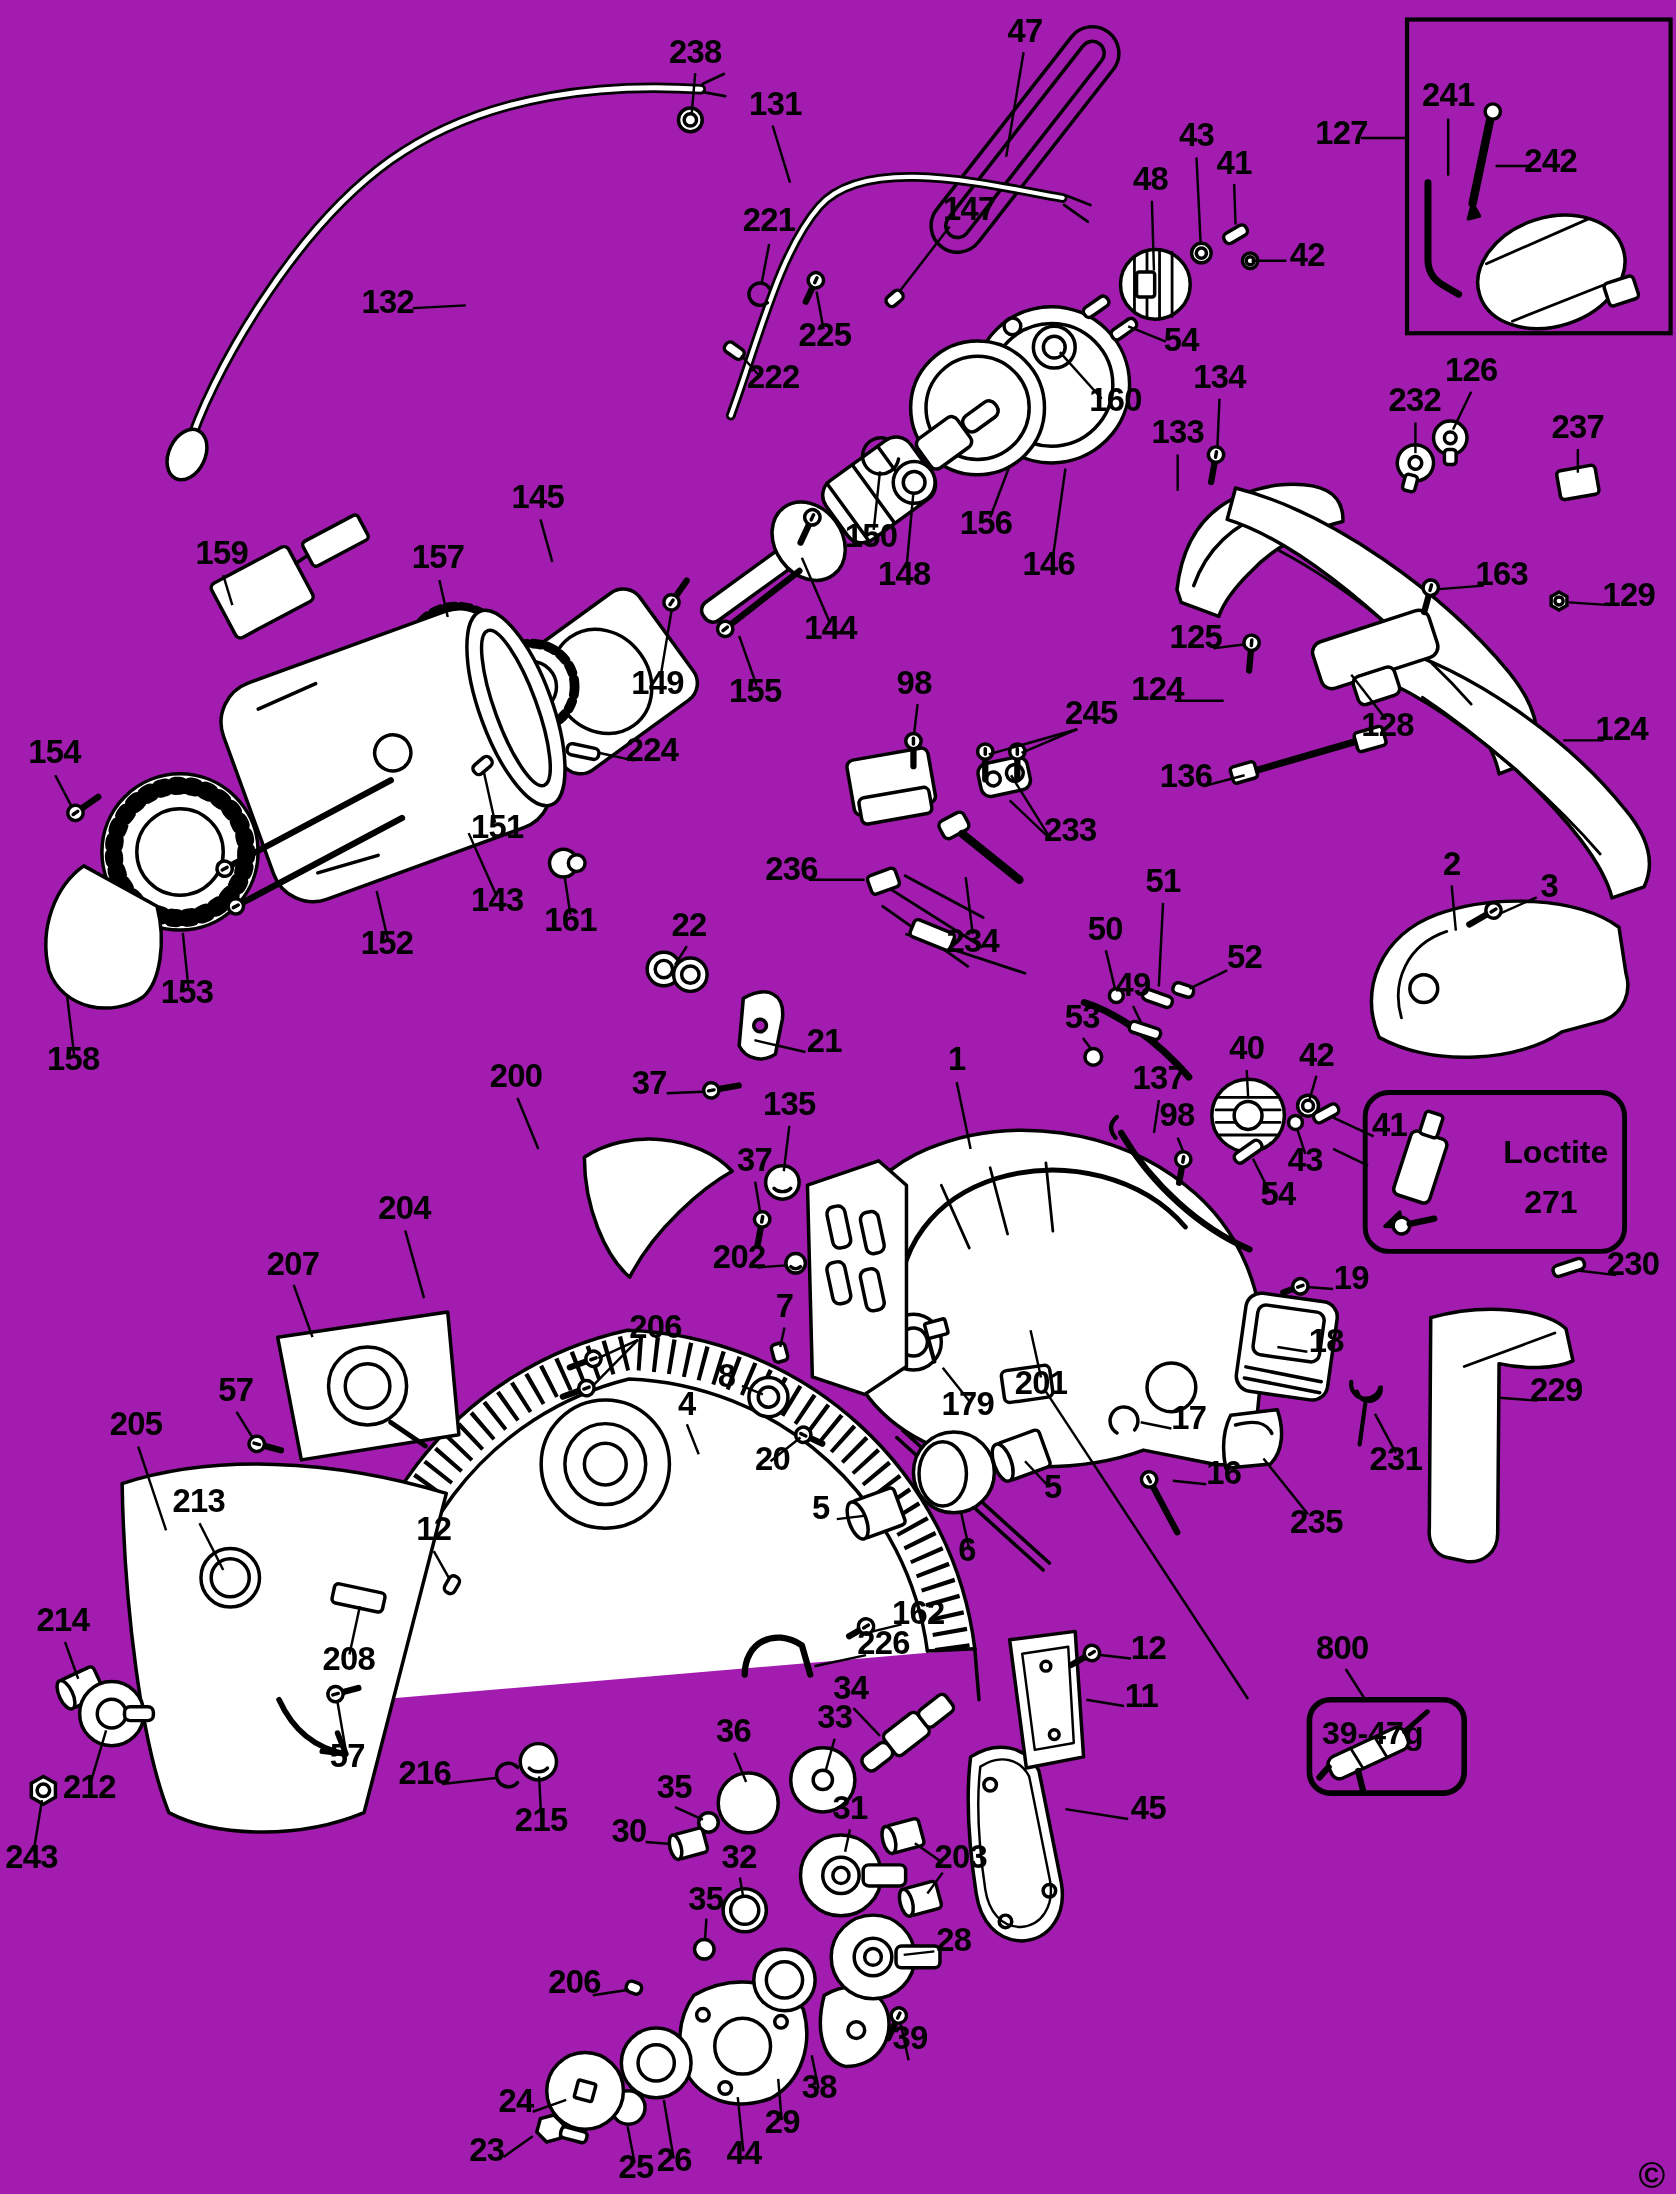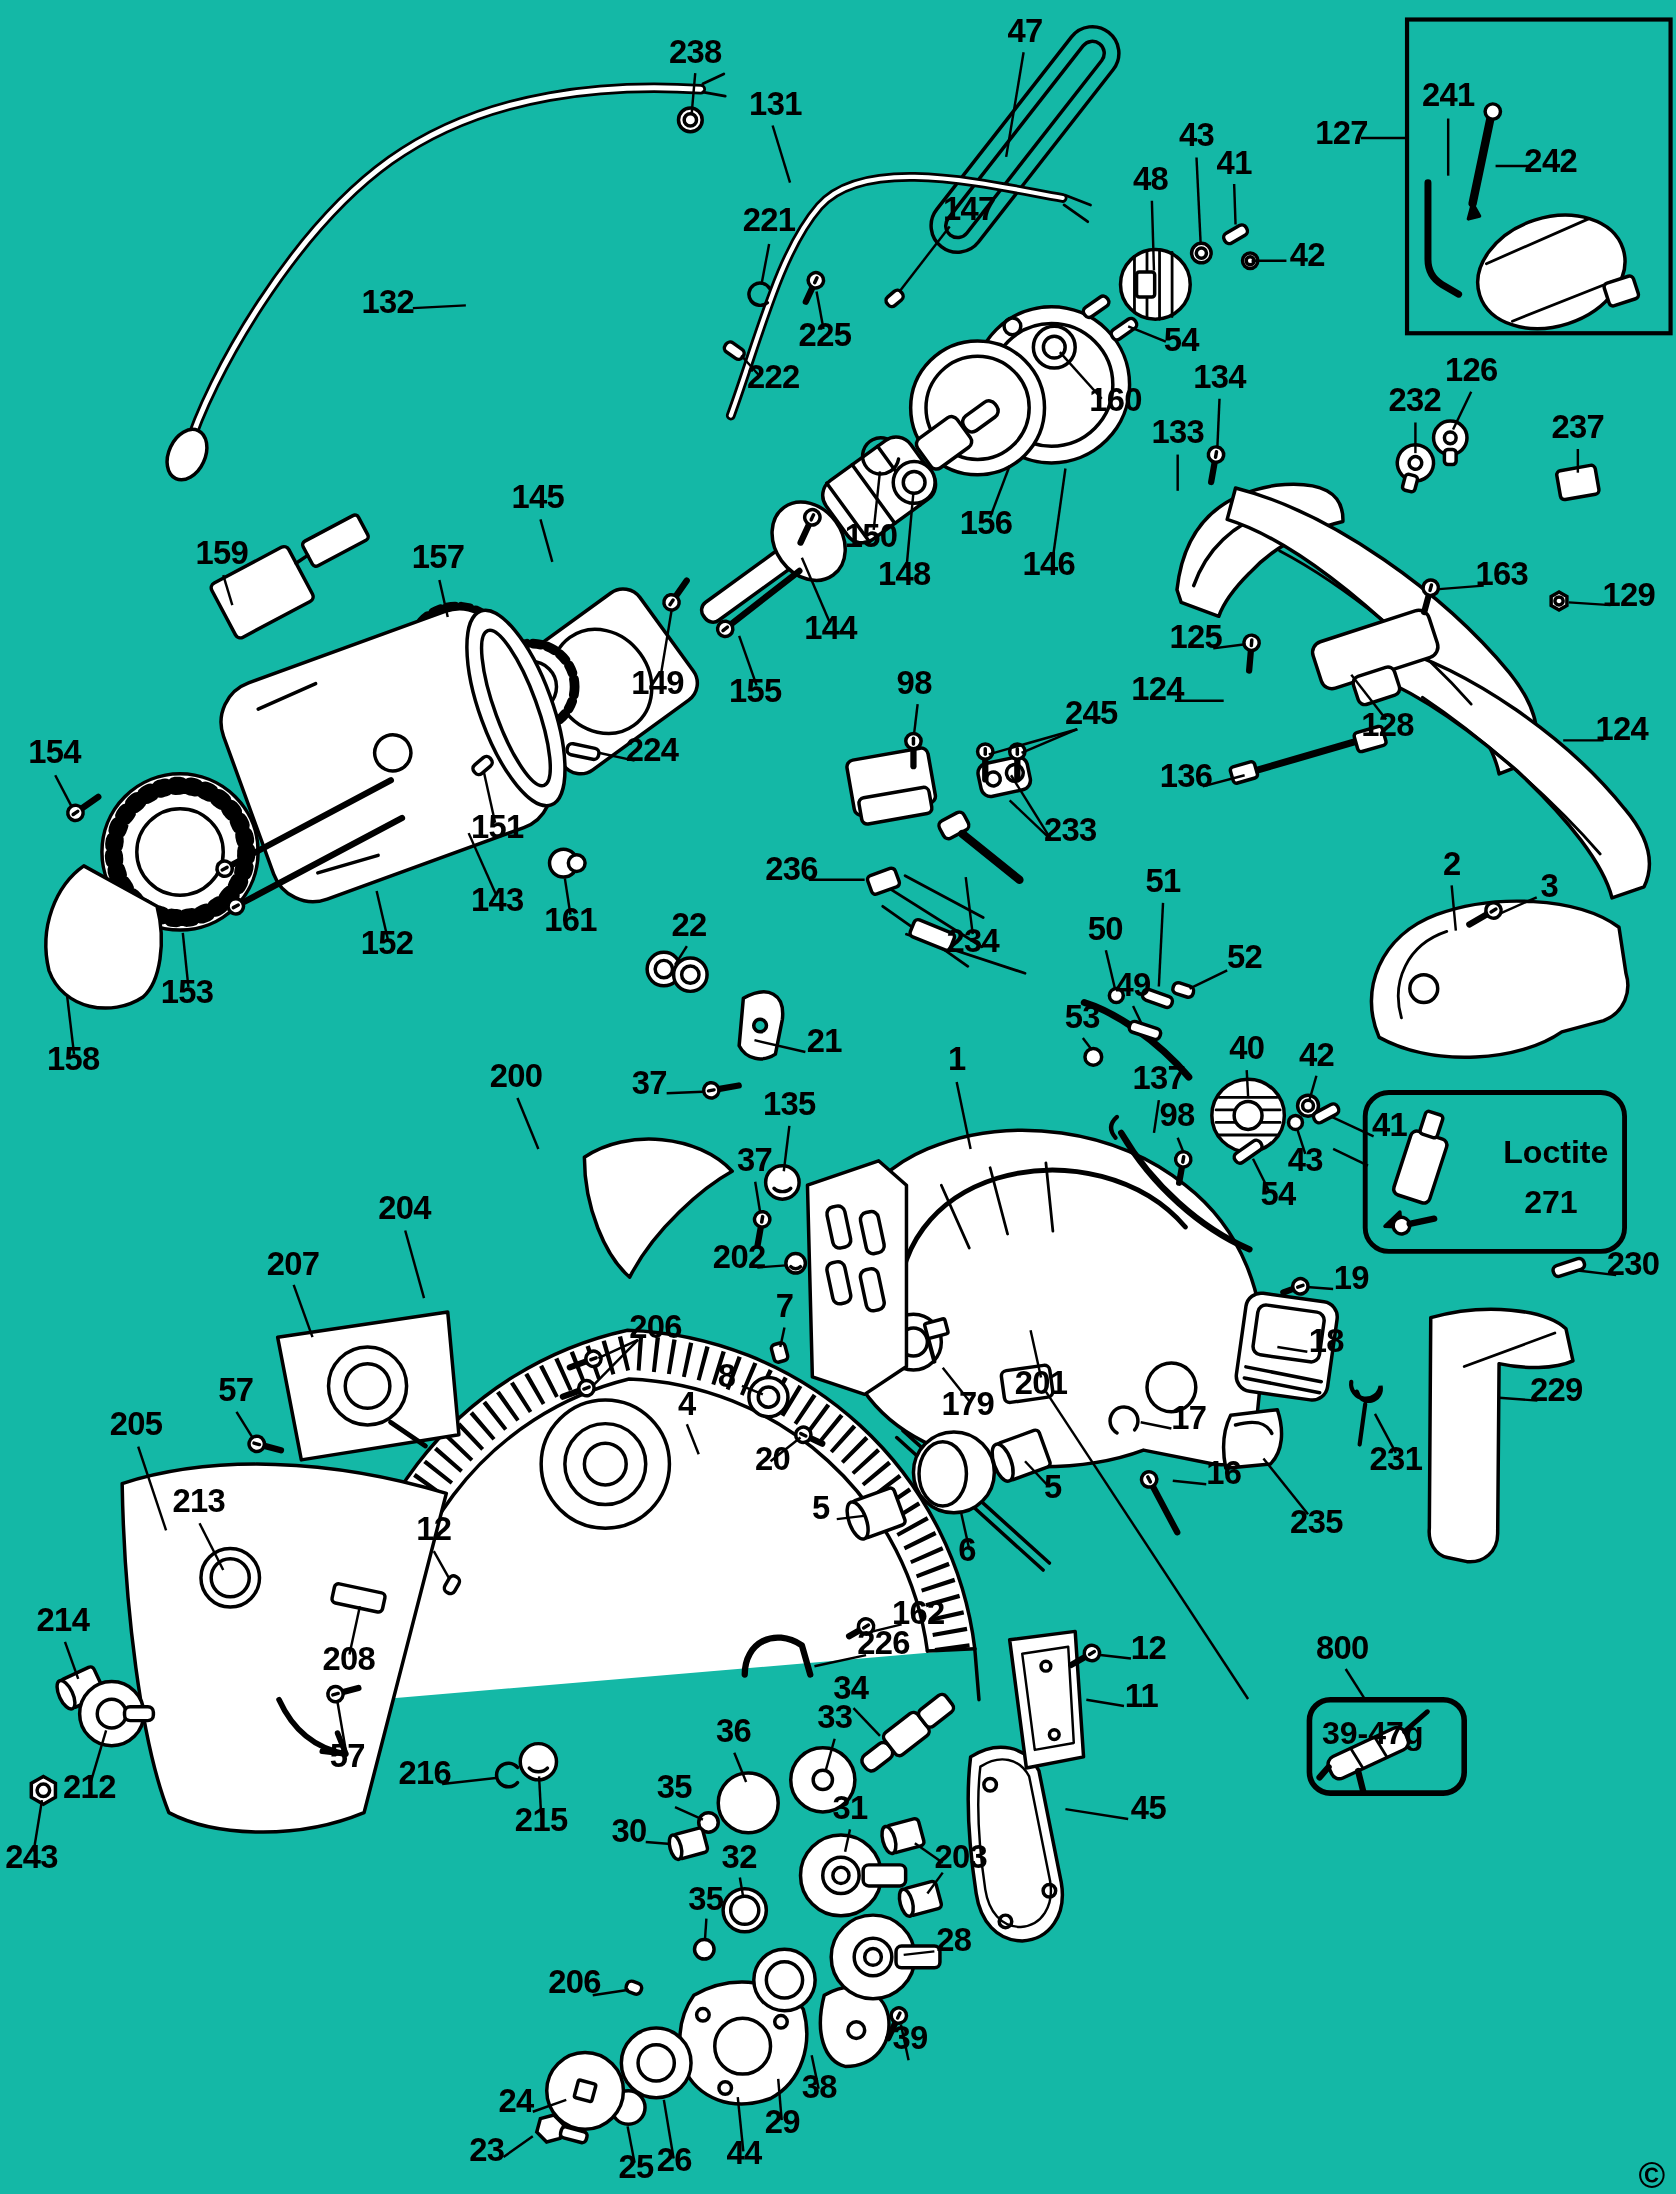--- a/index.html
+++ b/index.html
@@ -1,16 +1,16 @@
 <!DOCTYPE html>
 <html style="font-size:11px"><head>
 <meta charset="utf-8">
 <style>
   html,body{margin:0;padding:0;background:#fff;}
-  .page{width:1677px;height:2194px;position:relative;background:#14b8a6;overflow:hidden;}
+  .page{width:1677px;height:2194px;position:relative;background:#a21caf;overflow:hidden;}
   svg{display:block;}
   text{font-family:"Liberation Sans","DejaVu Sans",sans-serif;font-weight:bold;fill:#000;}
   .lbl{font-size:47px;letter-spacing:-1px;}
   .boxlbl{font-size:46px;}
   .copy{font-size:52px;}
 </style>
 </head>
 <body>
 
 <div class="page">

